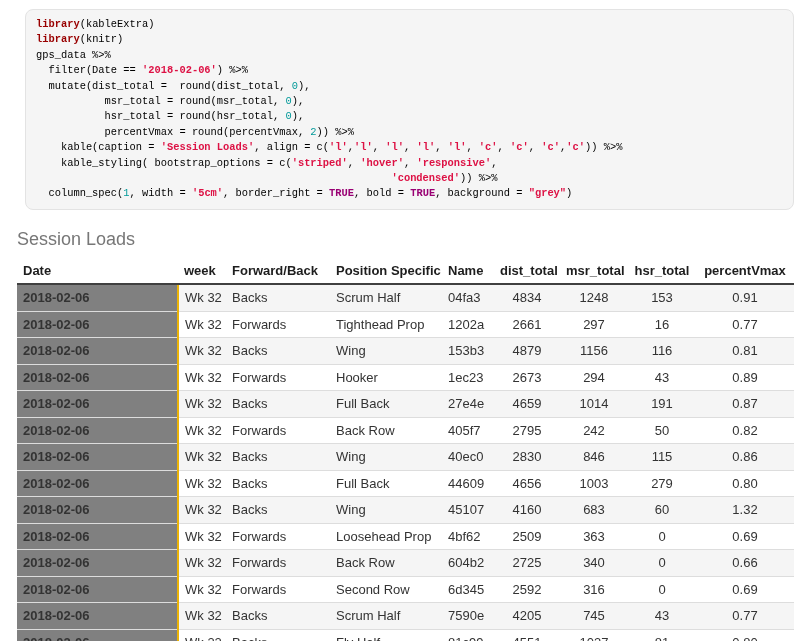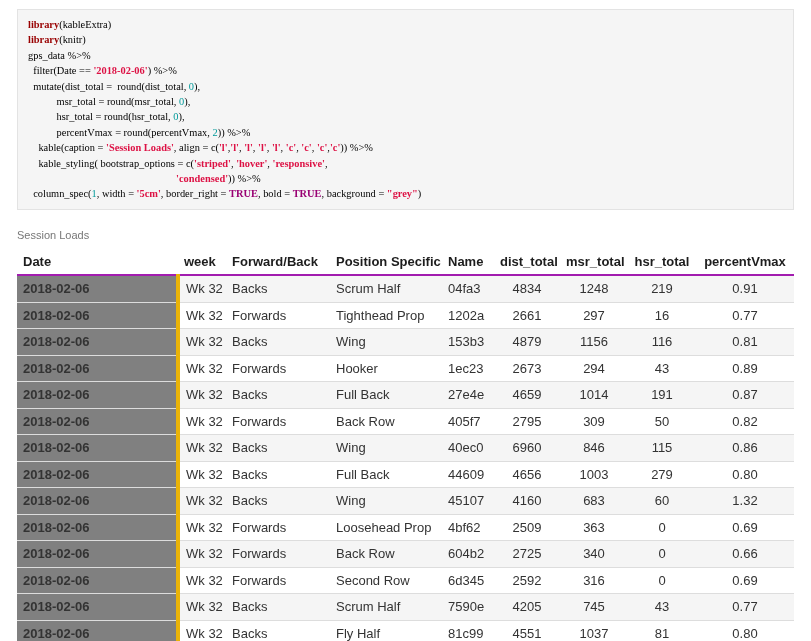--- a/index.html
+++ b/index.html
@@ -9,24 +9,24 @@
     background: #ffffff;
     font-family: "Liberation Sans", sans-serif;
     color: #333;
   }
   .main { padding: 9px 17px 0 17px; }
 
   
   pre.code {
     background: #f5f5f5;
     border: 1px solid #e3e3e3;
-    border-radius: 0;
+    border-radius: 8px;
     padding: 7px 8px 7px 10px;
-    margin: 0 0 10px 0;
-    font-family: Liberation Serif, serif;
+    margin: 0 0 10px 8px;
+    font-family: Liberation Mono, monospace;
     font-size: 10.4px;
     line-height: 15.4px;
     color: #000;
     white-space: pre;
     overflow: hidden;
   }
   .code-line { white-space: pre; }
   .tok-kw  { color: var(--kw-color);  font-weight: bold; }
   .tok-str { color: var(--str-color); font-weight: bold; }
   .tok-num { color: var(--num-color); }
@@ -37,47 +37,47 @@
     border-collapse: collapse;
     table-layout: fixed;
     width: 777px;
     font-size: 13px;
     color: #333;
   }
   table.session caption {
     text-align: left;
     color: var(--caption-color);
     padding: 9px 0 8px 0;
-    font-size: 11px;
+    font-size: 18px;
     caption-side: top;
   }
   table.session th {
     font-weight: bold;
     color: #1d1d1d;
     padding: 5px 6px;
-    border-bottom: 2px solid #a21caf;
+    border-bottom: 2px solid #404040;
     line-height: 15.5px;
     vertical-align: bottom;
     white-space: nowrap;
   }
   table.session td {
     padding: 5px 6px;
     border-top: 1px solid #ddd;
     line-height: 15.5px;
     white-space: nowrap;
     overflow: hidden;
   }
   .al-left   { text-align: left; }
   .al-center { text-align: center; margin-left: 48px; }
   tbody tr:nth-child(odd) td { background: var(--stripe-color); }
   td.date-cell {
     background: var(--grey-col) !important;
     font-weight: bold;
     color: #333;
-    border-right: 4px solid #eab308;
+    border-right: 2px solid #eab308;
   }
 </style>
 </head>
 <body>
 
 <div class="main">
 
   <pre class="code"><div class="code-line"><span class="tok-kw">library</span><span>(kableExtra)</span></div><div class="code-line"><span class="tok-kw">library</span><span>(knitr)</span></div><div class="code-line"><span>gps_data %&gt;%</span></div><div class="code-line"><span>  filter(Date == </span><span class="tok-str">'2018-02-06'</span><span>) %&gt;%</span></div><div class="code-line"><span>  mutate(dist_total =  round(dist_total, </span><span class="tok-num">0</span><span>),</span></div><div class="code-line"><span>           msr_total = round(msr_total, </span><span class="tok-num">0</span><span>),</span></div><div class="code-line"><span>           hsr_total = round(hsr_total, </span><span class="tok-num">0</span><span>),</span></div><div class="code-line"><span>           percentVmax = round(percentVmax, </span><span class="tok-num">2</span><span>)) %&gt;%</span></div><div class="code-line"><span>    kable(caption = </span><span class="tok-str">'Session Loads'</span><span>, align = c(</span><span class="tok-str">'l'</span><span>,</span><span class="tok-str">'l'</span><span>, </span><span class="tok-str">'l'</span><span>, </span><span class="tok-str">'l'</span><span>, </span><span class="tok-str">'l'</span><span>, </span><span class="tok-str">'c'</span><span>, </span><span class="tok-str">'c'</span><span>, </span><span class="tok-str">'c'</span><span>,</span><span class="tok-str">'c'</span><span>)) %&gt;%</span></div><div class="code-line"><span>    kable_styling( bootstrap_options = c(</span><span class="tok-str">'striped'</span><span>, </span><span class="tok-str">'hover'</span><span>, </span><span class="tok-str">'responsive'</span><span>,</span></div><div class="code-line"><span>                                                         </span><span class="tok-str">'condensed'</span><span>)) %&gt;%</span></div><div class="code-line"><span>  column_spec(</span><span class="tok-num">1</span><span>, width = </span><span class="tok-str">'5cm'</span><span>, border_right = </span><span class="tok-lit">TRUE</span><span>, bold = </span><span class="tok-lit">TRUE</span><span>, background = </span><span class="tok-str">"grey"</span><span>)</span></div></pre>
 
   <table class="session">
@@ -108,21 +108,21 @@
     </thead>
     <tbody>
         <tr>
           <td class="al-left date-cell">2018-02-06</td>
           <td class="al-left">Wk 32</td>
           <td class="al-left">Backs</td>
           <td class="al-left">Scrum Half</td>
           <td class="al-left">04fa3</td>
           <td class="al-center">4834</td>
           <td class="al-center">1248</td>
-          <td class="al-center">219</td>
+          <td class="al-center">153</td>
           <td class="al-center">0.91</td>
         </tr>
         <tr>
           <td class="al-left date-cell">2018-02-06</td>
           <td class="al-left">Wk 32</td>
           <td class="al-left">Forwards</td>
           <td class="al-left">Tighthead Prop</td>
           <td class="al-left">1202a</td>
           <td class="al-center">2661</td>
           <td class="al-center">297</td>
@@ -162,31 +162,31 @@
           <td class="al-center">191</td>
           <td class="al-center">0.87</td>
         </tr>
         <tr>
           <td class="al-left date-cell">2018-02-06</td>
           <td class="al-left">Wk 32</td>
           <td class="al-left">Forwards</td>
           <td class="al-left">Back Row</td>
           <td class="al-left">405f7</td>
           <td class="al-center">2795</td>
-          <td class="al-center">309</td>
+          <td class="al-center">242</td>
           <td class="al-center">50</td>
           <td class="al-center">0.82</td>
         </tr>
         <tr>
           <td class="al-left date-cell">2018-02-06</td>
           <td class="al-left">Wk 32</td>
           <td class="al-left">Backs</td>
           <td class="al-left">Wing</td>
           <td class="al-left">40ec0</td>
-          <td class="al-center">6960</td>
+          <td class="al-center">2830</td>
           <td class="al-center">846</td>
           <td class="al-center">115</td>
           <td class="al-center">0.86</td>
         </tr>
         <tr>
           <td class="al-left date-cell">2018-02-06</td>
           <td class="al-left">Wk 32</td>
           <td class="al-left">Backs</td>
           <td class="al-left">Full Back</td>
           <td class="al-left">44609</td>

